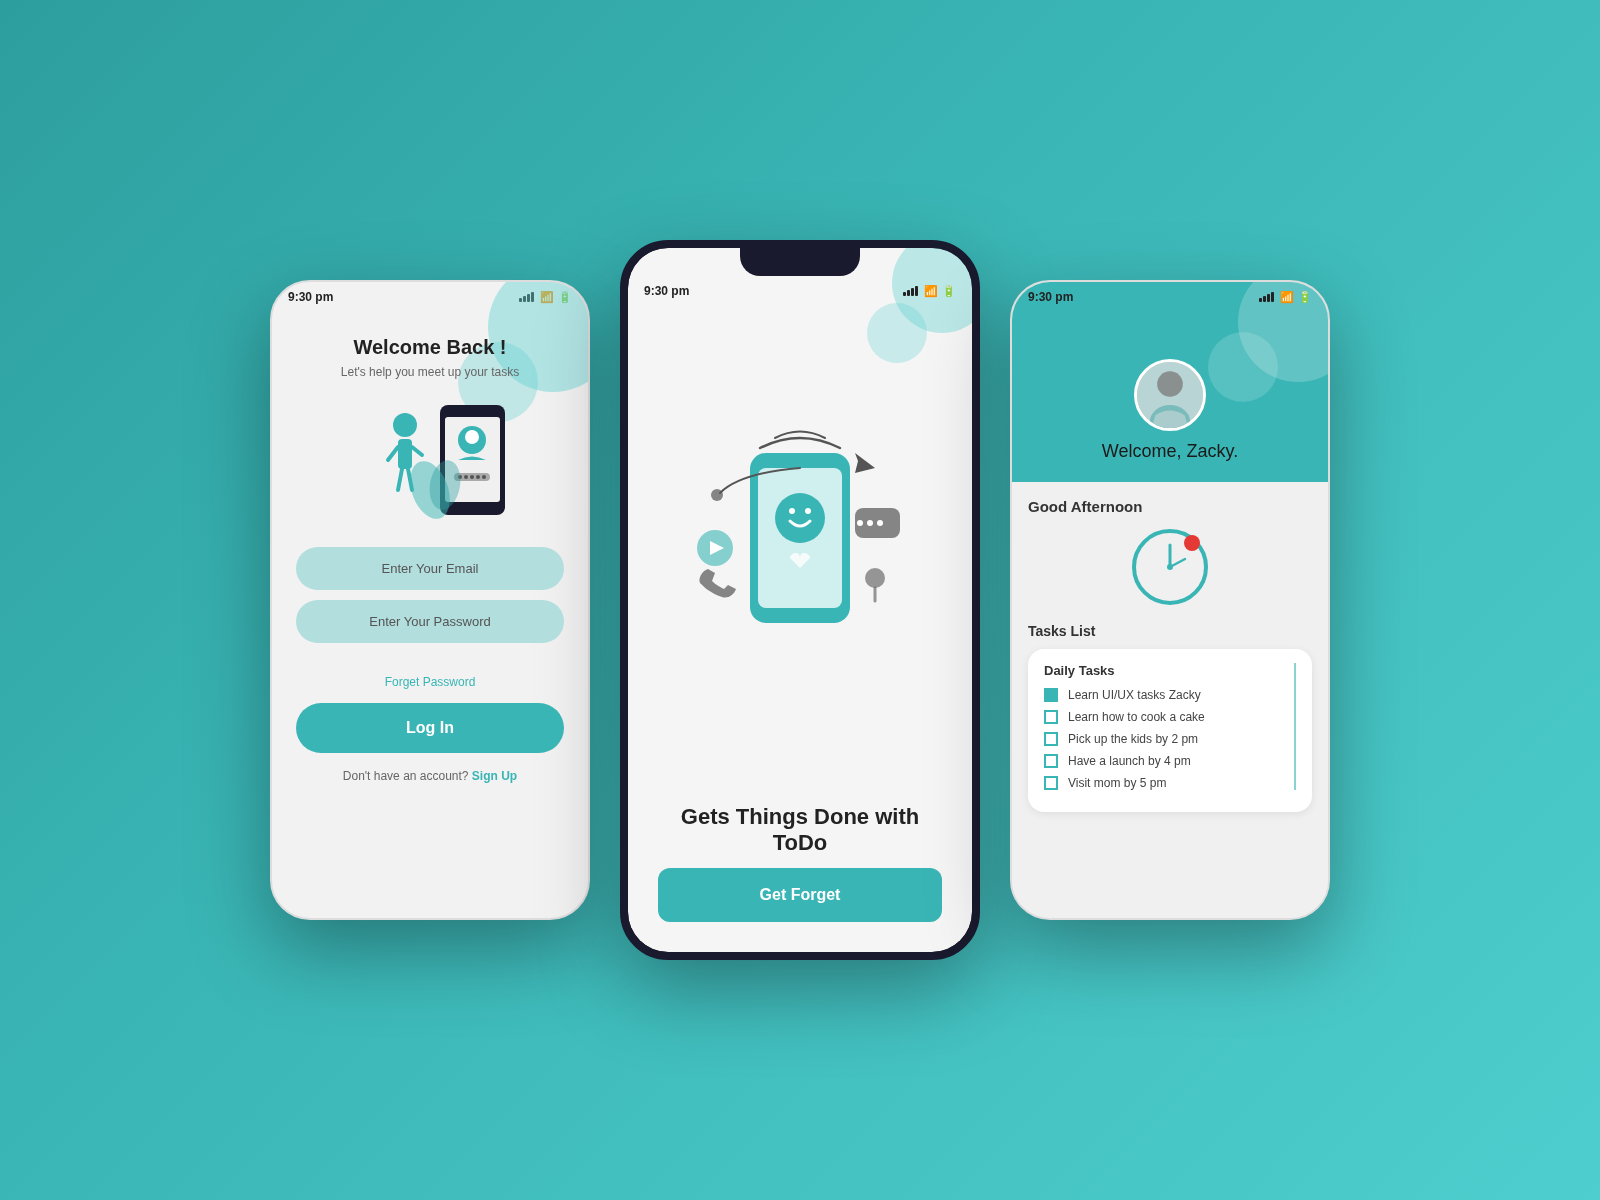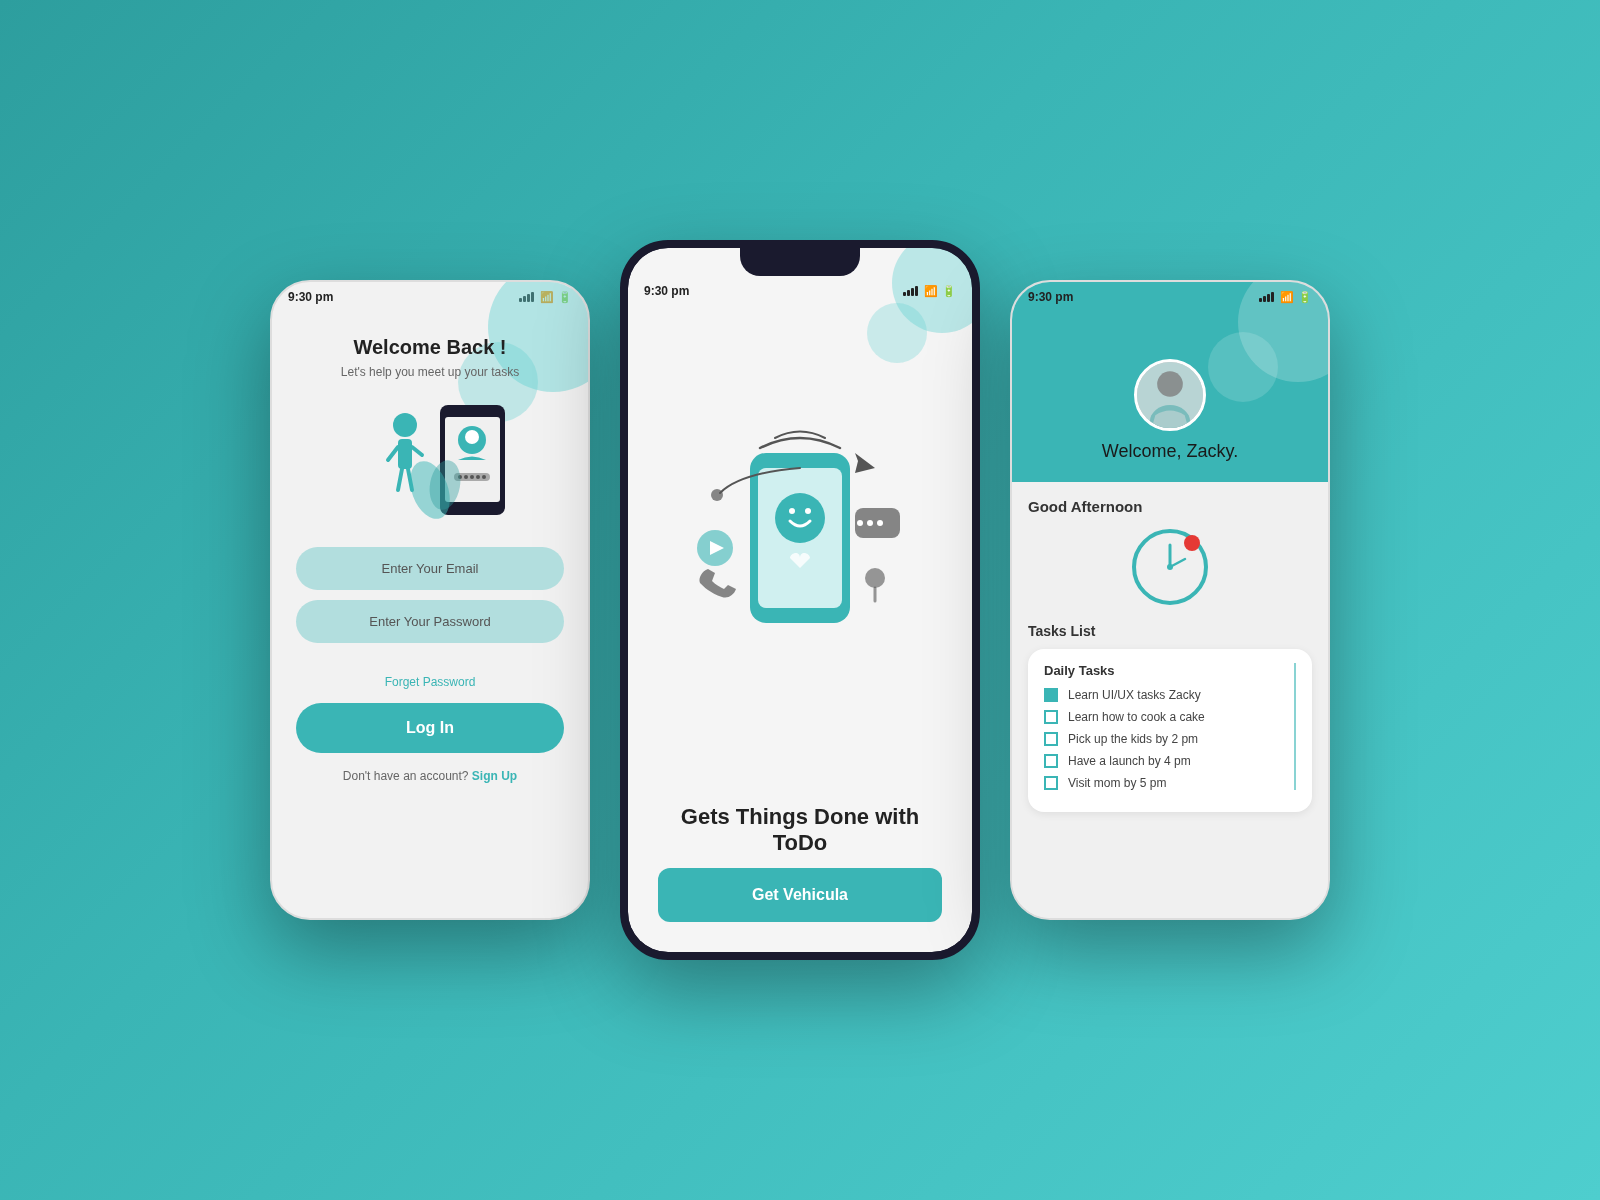--- a/index.html
+++ b/index.html
@@ -433,21 +433,21 @@
           <circle cx="215" cy="155" r="10" fill="#555" opacity="0.6"></circle>
           <path d="M215 165 L215 178" stroke="#555" stroke-width="3" stroke-linecap="round" opacity="0.6"></path>
 
           <path d="M60 70 Q80 50 140 45" stroke="#555" stroke-width="2" fill="none" stroke-linecap="round"></path>
           <circle cx="57" cy="72" r="6" fill="#555" opacity="0.7"></circle>
         </svg>
       </div>
 
       <div class="onboarding-text-area">
         <h2 class="onboarding-title">Gets Things Done with ToDo</h2>
-        <button class="get-started-btn">Get Vehicula</button>
+        <button class="get-started-btn">Get Forget</button>
       </div>
     </div>
   </div>
 
   <div class="phone-frame flat screen3" style="display:flex;flex-direction:column;">
 
     <div class="screen3-header">
       <div class="screen3-deco1"></div>
       <div class="screen3-deco2"></div>
 

